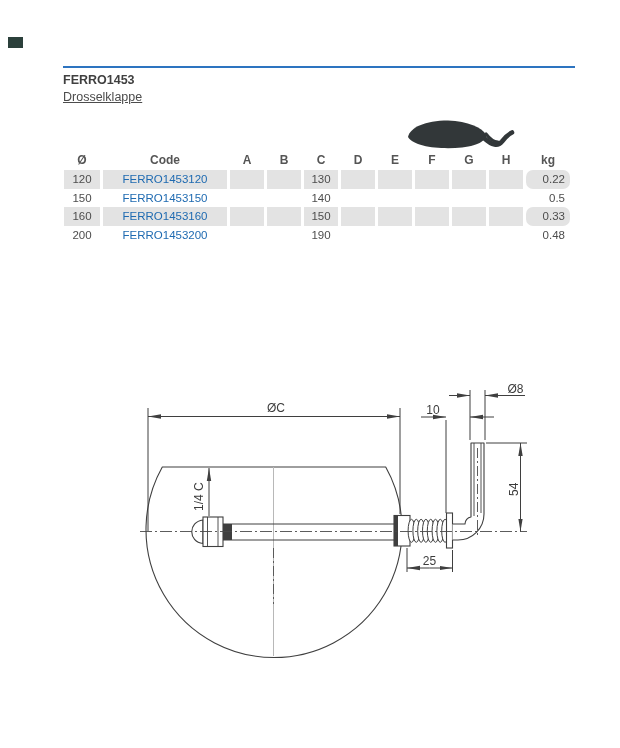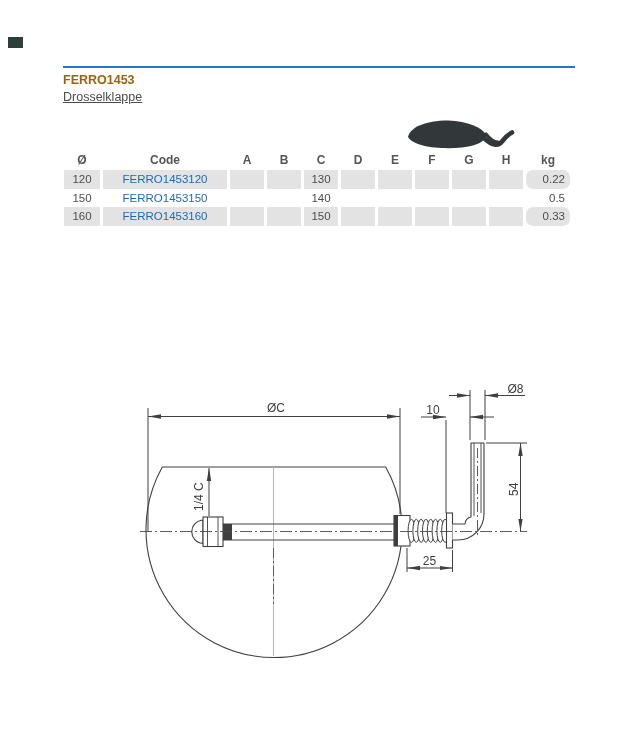--- a/index.html
+++ b/index.html
@@ -1,20 +1,20 @@
 <!DOCTYPE html>
 <html><head>
 <meta charset="utf-8">
 <style>
   html,body{margin:0;padding:0;background:#ffffff;}
   .page{position:relative;width:620px;height:748px;background:#ffffff;overflow:hidden;
         font-family:"Liberation Sans",sans-serif;color:#4d4d4d;}
   .logo-mark{position:absolute;left:8px;top:37px;width:15px;height:11px;background:#2b403b;}
   .rule{position:absolute;left:63px;top:66px;width:512px;height:2px;background:#2d74c0;}
-  .code-title{position:absolute;left:63px;top:73px;font-size:12.5px;font-weight:bold;color:#a16207;}
+  .code-title{position:absolute;left:63px;top:73px;font-size:12.5px;font-weight:bold;color:#404040;}
   .subtitle{position:absolute;left:63px;top:90px;font-size:12.5px;color:#4c4c4c;text-decoration:underline;}
   .thumb{position:absolute;left:400px;top:112px;}
   table.spec{position:absolute;left:61px;top:149px;border-collapse:separate;border-spacing:3px 0;
              font-size:11.5px;color:#4d4d4d;table-layout:fixed;}
   table.spec th{font-size:12px;color:#555;font-weight:bold;height:21px;text-align:center;
                 vertical-align:middle;padding:0;}
   table.spec td{height:18.5px;text-align:center;vertical-align:middle;padding:0;white-space:nowrap;}
   table.spec tbody tr:nth-child(odd) td{background:#e3e3e3;}
   table.spec td.col-code{color:#1e6ab1;}
   table.spec td.col-kg{text-align:right;padding-right:5px;border-radius:7px;}
@@ -100,20 +100,33 @@
           <td class="col-a"></td>
           <td class="col-b"></td>
           <td class="col-c">150</td>
           <td class="col-d"></td>
           <td class="col-e"></td>
           <td class="col-f"></td>
           <td class="col-g"></td>
           <td class="col-h"></td>
           <td class="col-kg">0.33</td>
         </tr>
+        <tr>
+          <td class="col-dia">200</td>
+          <td class="col-code">FERRO1453200</td>
+          <td class="col-a"></td>
+          <td class="col-b"></td>
+          <td class="col-c">190</td>
+          <td class="col-d"></td>
+          <td class="col-e"></td>
+          <td class="col-f"></td>
+          <td class="col-g"></td>
+          <td class="col-h"></td>
+          <td class="col-kg">0.48</td>
+        </tr>
       </tbody>
   </table>
 
   <svg class="drawing" width="620" height="748" viewBox="0 0 620 748">
     <defs>
       <marker id="arr" markerWidth="14" markerHeight="7" refX="13" refY="3.5" orient="auto" markerUnits="userSpaceOnUse">
         <path d="M0,1.3 L13,3.5 L0,5.7 Z" fill="#3f3f3f"></path>
       </marker>
     </defs>
 

